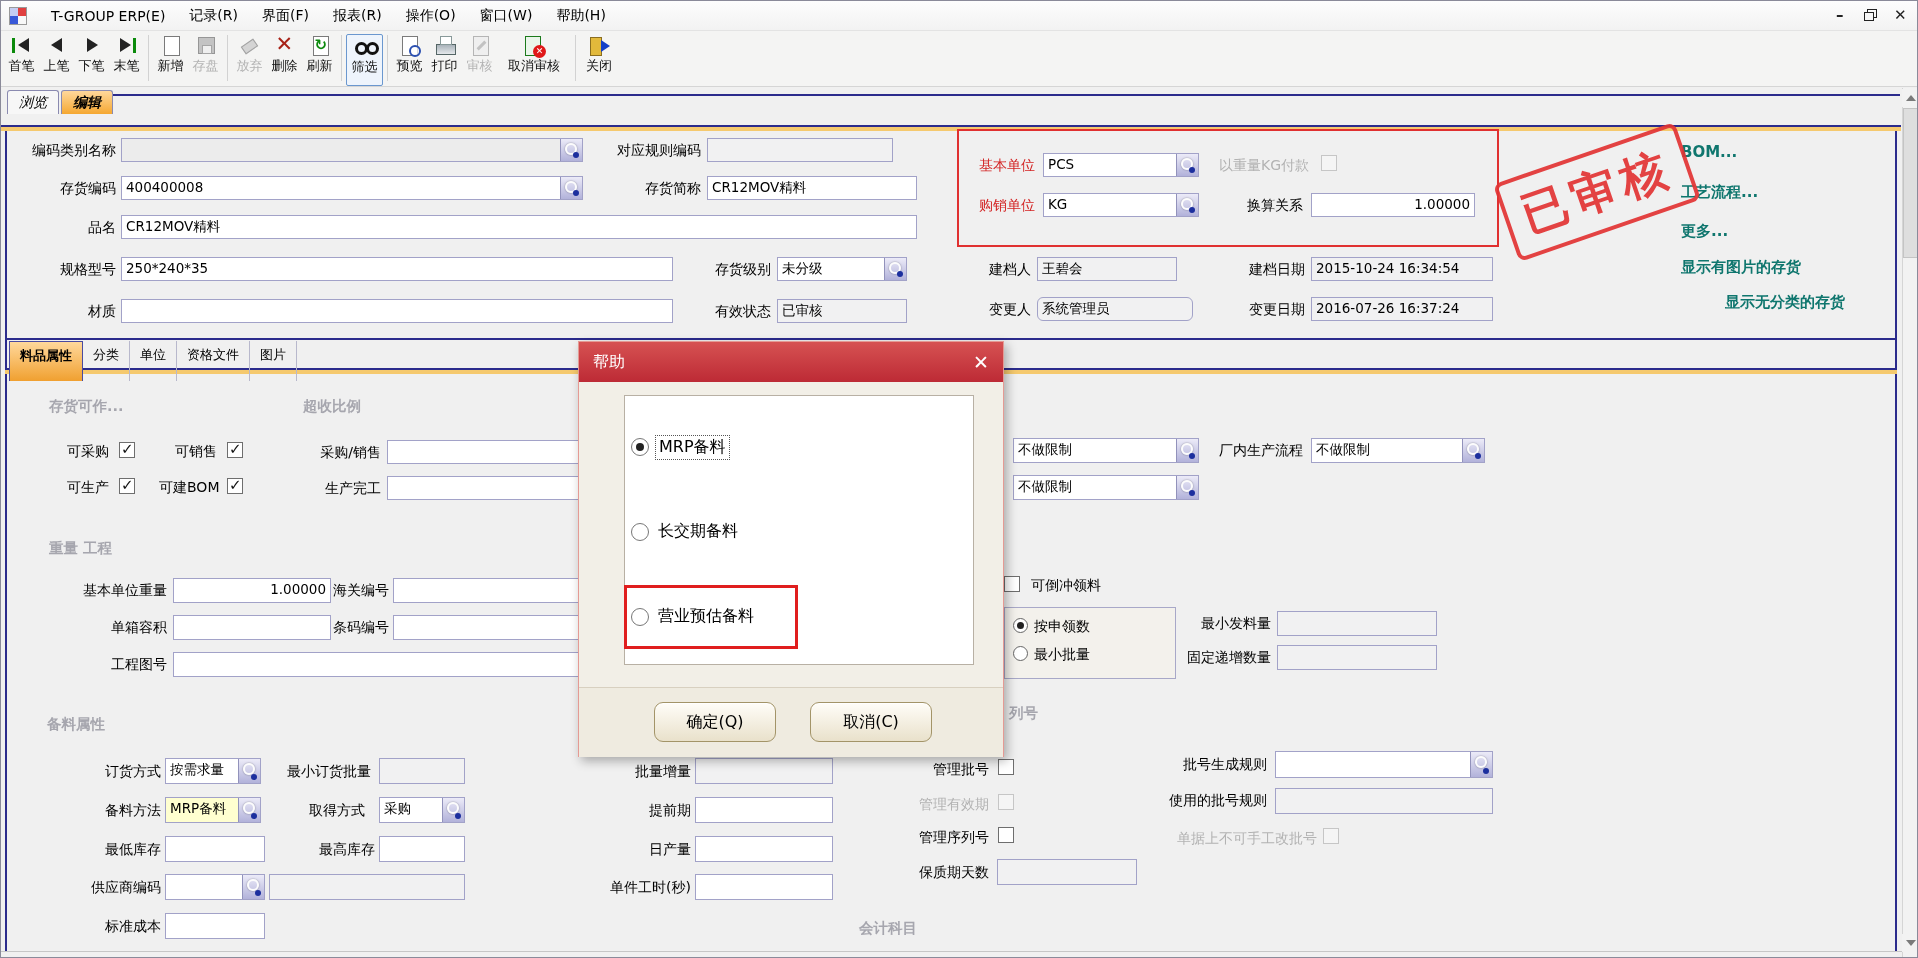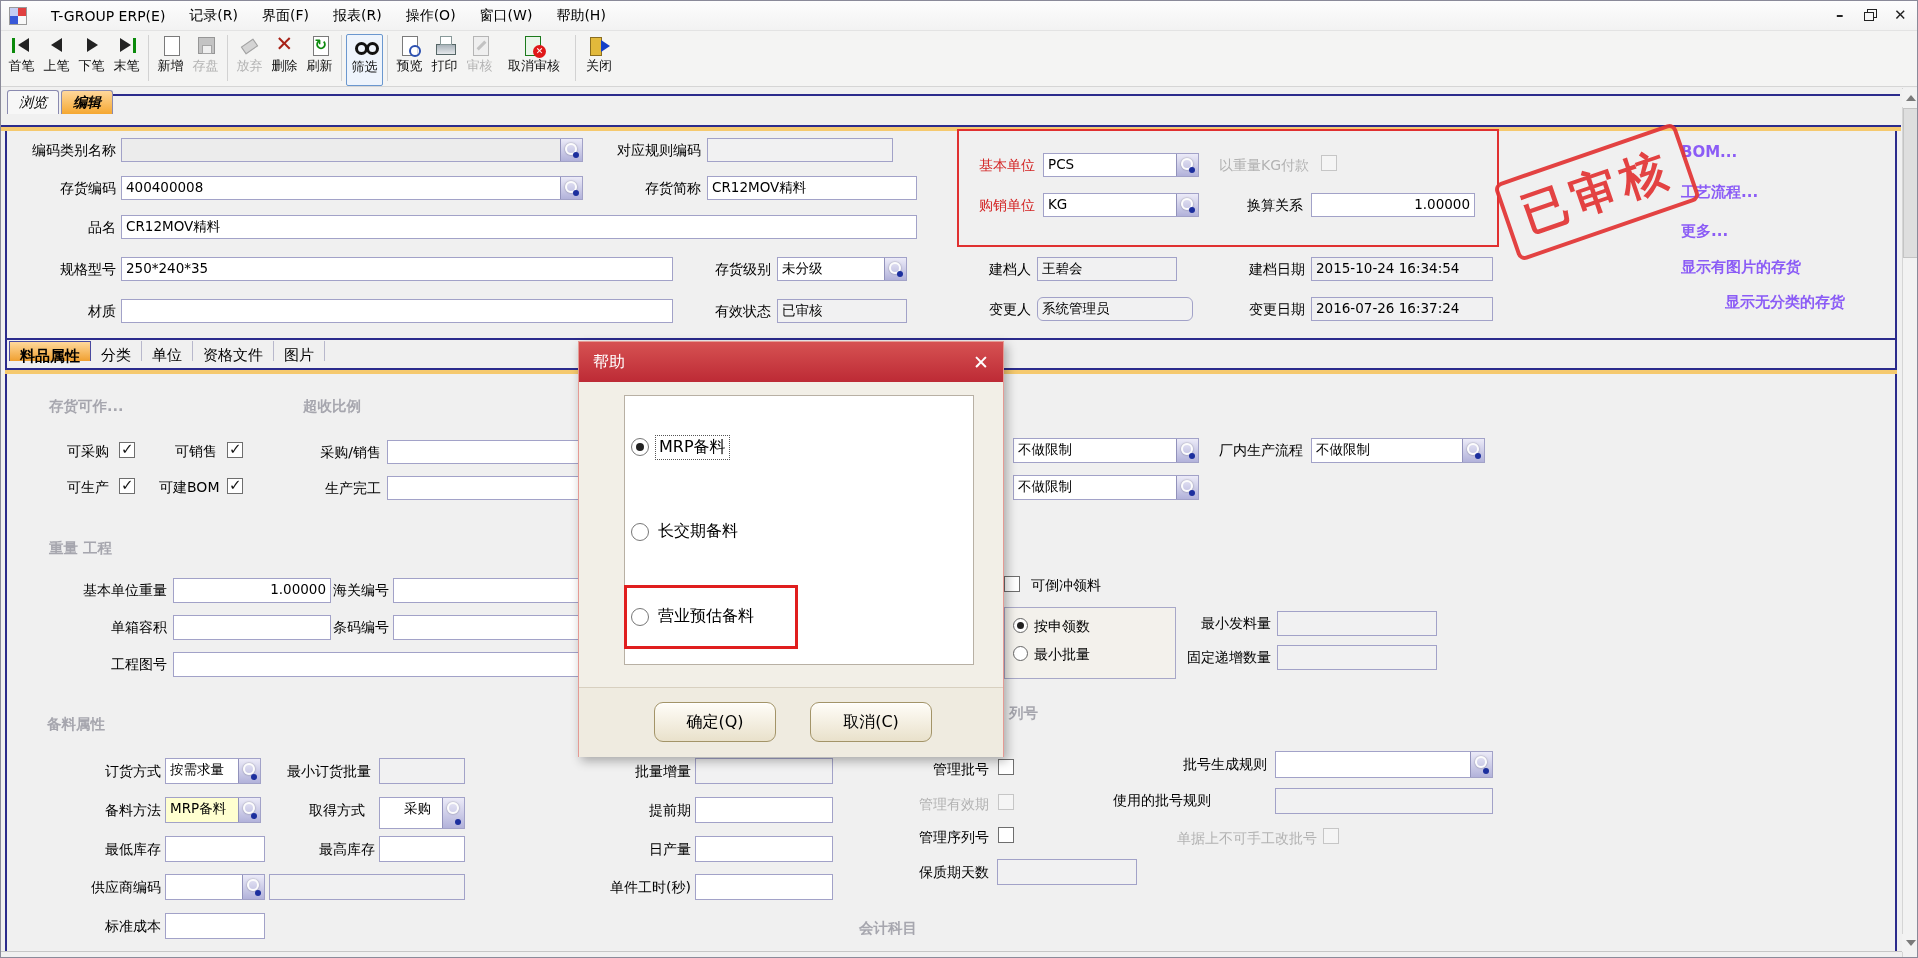--- a/index.html
+++ b/index.html
@@ -68,27 +68,27 @@
   .fld.num .v{text-align:right;}
   .lk{width:21px;flex:0 0 auto;background:linear-gradient(#ecebf8,#b2b2da);border-left:1px solid #9292bb;position:relative;cursor:pointer;}
   .lk::before{content:"";position:absolute;left:4px;top:4px;width:8px;height:8px;border:2px solid #fcfcfc;border-radius:50%;box-shadow:0 0 2px rgba(0,0,0,.4);}
   .lk::after{content:"";position:absolute;right:3px;bottom:3px;width:6px;height:6px;background:#1c2f9e;border-radius:50%;}
   .cb{position:absolute;width:16px;height:16px;background:#fff;border:1px solid #6e6e6e;box-sizing:border-box;cursor:pointer;}
   .cb.on::after{content:"✓";position:absolute;left:1px;top:-3px;font-size:15px;font-weight:bold;color:#111;}
   .cb.dis{border-color:#c6c6c6;background:#f5f5f5;}
   .rd{position:absolute;width:15px;height:15px;border:1px solid #666;border-radius:50%;background:#fff;box-sizing:border-box;cursor:pointer;}
   .rd.on::after{content:"";position:absolute;left:3px;top:3px;width:7px;height:7px;background:#222;border-radius:50%;}
   .gb{position:absolute;border:1px solid #a8a8c8;background:#f3f1ec;}
-  .lnk{position:absolute;color:#8b5cf6;font-weight:bold;font-size:15px;cursor:pointer;white-space:nowrap;}
+  .lnk{position:absolute;color:#0f766e;font-weight:bold;font-size:15px;cursor:pointer;white-space:nowrap;}
   .stamp{position:absolute;left:1500px;top:150px;transform:rotate(-19deg);color:#e23434;border:4px solid #e23434;border-radius:8px;
          padding:6px 14px;font-size:46px;font-weight:bold;letter-spacing:6px;opacity:.92;z-index:4;}
   .redbox{position:absolute;border:2px solid #e03030;}
   
   .subtabs{position:absolute;left:8px;top:340px;display:flex;align-items:flex-end;z-index:3;}
-  .subtab{height:20px;padding:5px 10px 0;font-size:15px;border-right:1px solid #b8b8cc;box-sizing:border-box;cursor:pointer;white-space:nowrap;}
+  .subtab{height:40px;padding:5px 10px 0;font-size:13px;border-right:1px solid #b8b8cc;box-sizing:border-box;cursor:pointer;white-space:nowrap;}
   .subtab.active{background:linear-gradient(#ffd89b,#f0a030);font-weight:bold;border:1px solid #4a4aa0;border-bottom:none;}
   
   .dialog{position:absolute;left:577px;top:340px;width:424px;height:414px;background:#f2efe7;border:1px solid #e49a94;
           box-shadow:3px 4px 10px rgba(0,0,0,.3);z-index:50;}
   .dlg-title{height:40px;background:linear-gradient(#d65252,#bd2a35);color:#fff;font-size:16px;display:flex;align-items:center;padding:0 14px;box-sizing:border-box;}
   .dlg-x{margin-left:auto;font-size:19px;cursor:pointer;}
   .dlg-list{position:absolute;left:45px;top:53px;width:350px;height:270px;background:#fff;border:1px solid #b8b0a4;box-sizing:border-box;}
   .dlg-rlabel{position:absolute;font-size:16px;padding:1px 3px;white-space:nowrap;}
   .dlg-rlabel.focus{border:1px dotted #555;}
   .dialog .rd{width:18px;height:18px;border:1px solid #777;}
@@ -396,31 +396,31 @@
       <span class="v"></span>
       <span class="lk"></span>
     </div>
 
   <div class="lb" style="left:92px;top:801px;width:68px;">备料方法</div>
   <div class="fld yellow" style="left:164px;top:796px;width:96px;height:26px;">
       <span class="v">MRP备料</span>
       <span class="lk"></span>
     </div>
   <div class="lb" style="left:290px;top:801px;width:74px;">取得方式</div>
-  <div class="fld" style="left:378px;top:796px;width:86px;height:32px;padding-left:20px;">
+  <div class="fld" style="left:378px;top:796px;width:86px;height:26px;">
       <span class="v">采购</span>
       <span class="lk"></span>
     </div>
   <div class="lb" style="left:636px;top:801px;width:54px;">提前期</div>
   <div class="fld" style="left:694px;top:796px;width:138px;height:26px;">
       <span class="v"></span>
     </div>
   <div class="lb dim" style="left:906px;top:795px;width:82px;">管理有效期</div>
   <span class="cb dis" style="left:997px;top:793px;"></span>
-  <div class="lb" style="left:1090px;top:791px;width:120px;">使用的批号规则</div>
+  <div class="lb" style="left:1146px;top:791px;width:120px;">使用的批号规则</div>
   <div class="fld ro" style="left:1274px;top:787px;width:218px;height:26px;">
       <span class="v"></span>
     </div>
 
   <div class="lb" style="left:92px;top:840px;width:68px;">最低库存</div>
   <div class="fld" style="left:164px;top:835px;width:100px;height:26px;">
       <span class="v"></span>
     </div>
   <div class="lb" style="left:300px;top:840px;width:74px;">最高库存</div>
   <div class="fld" style="left:378px;top:835px;width:86px;height:26px;">

